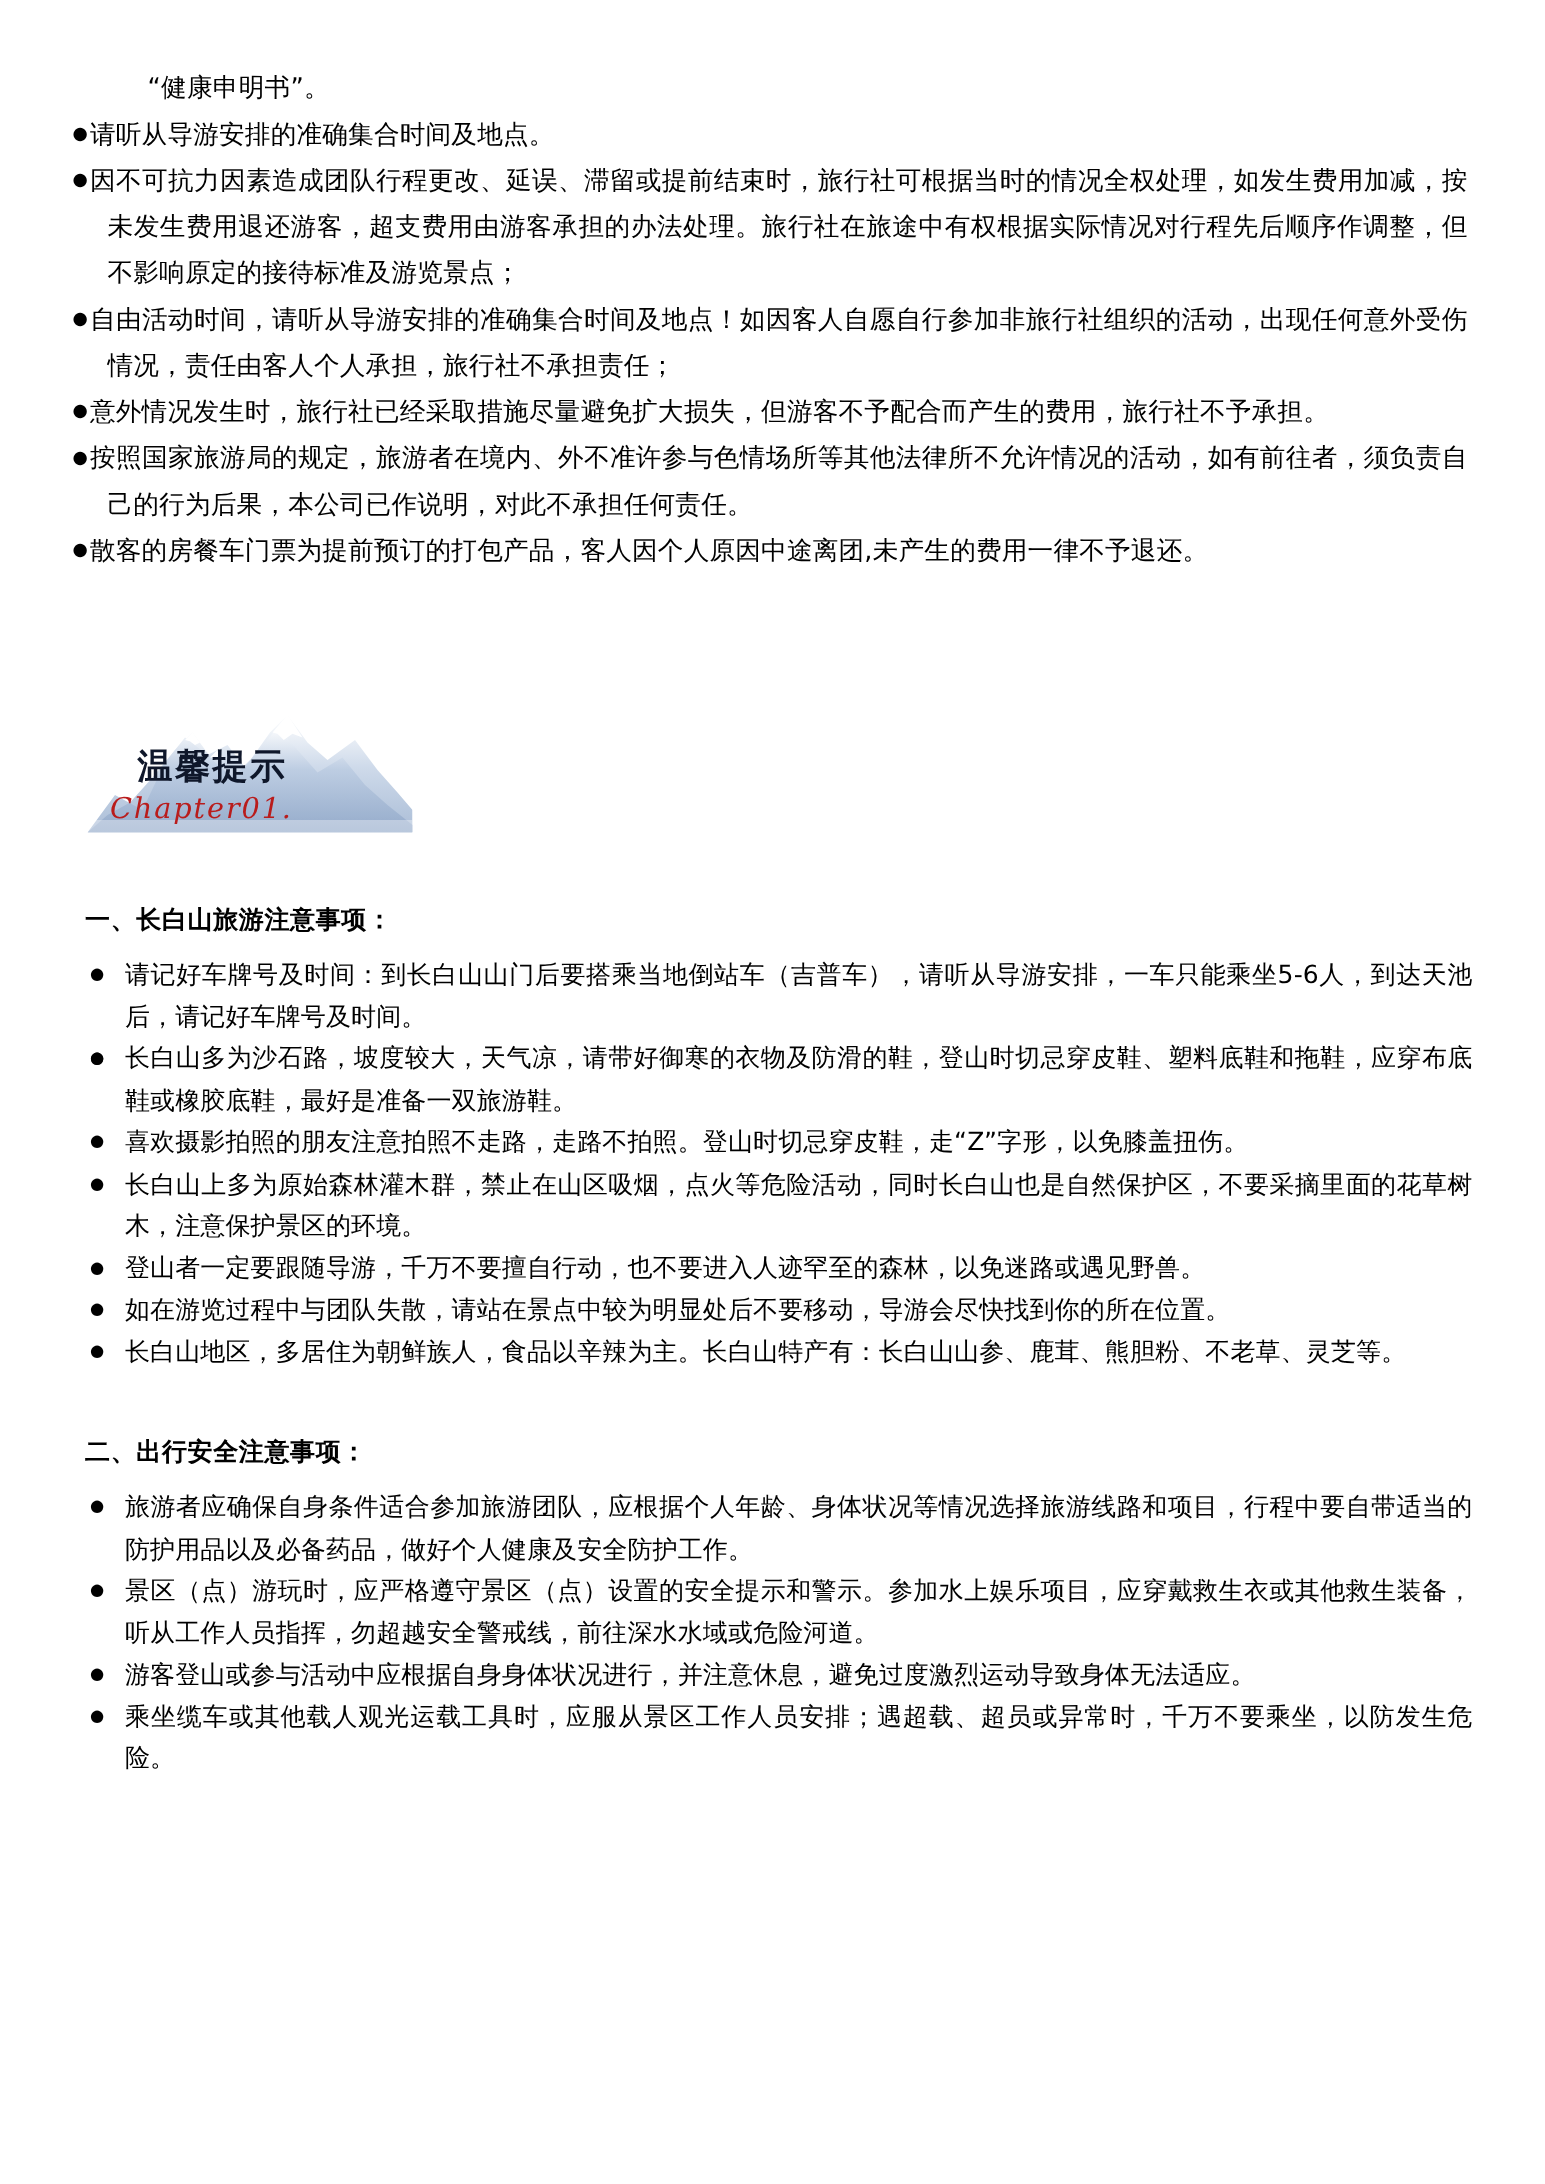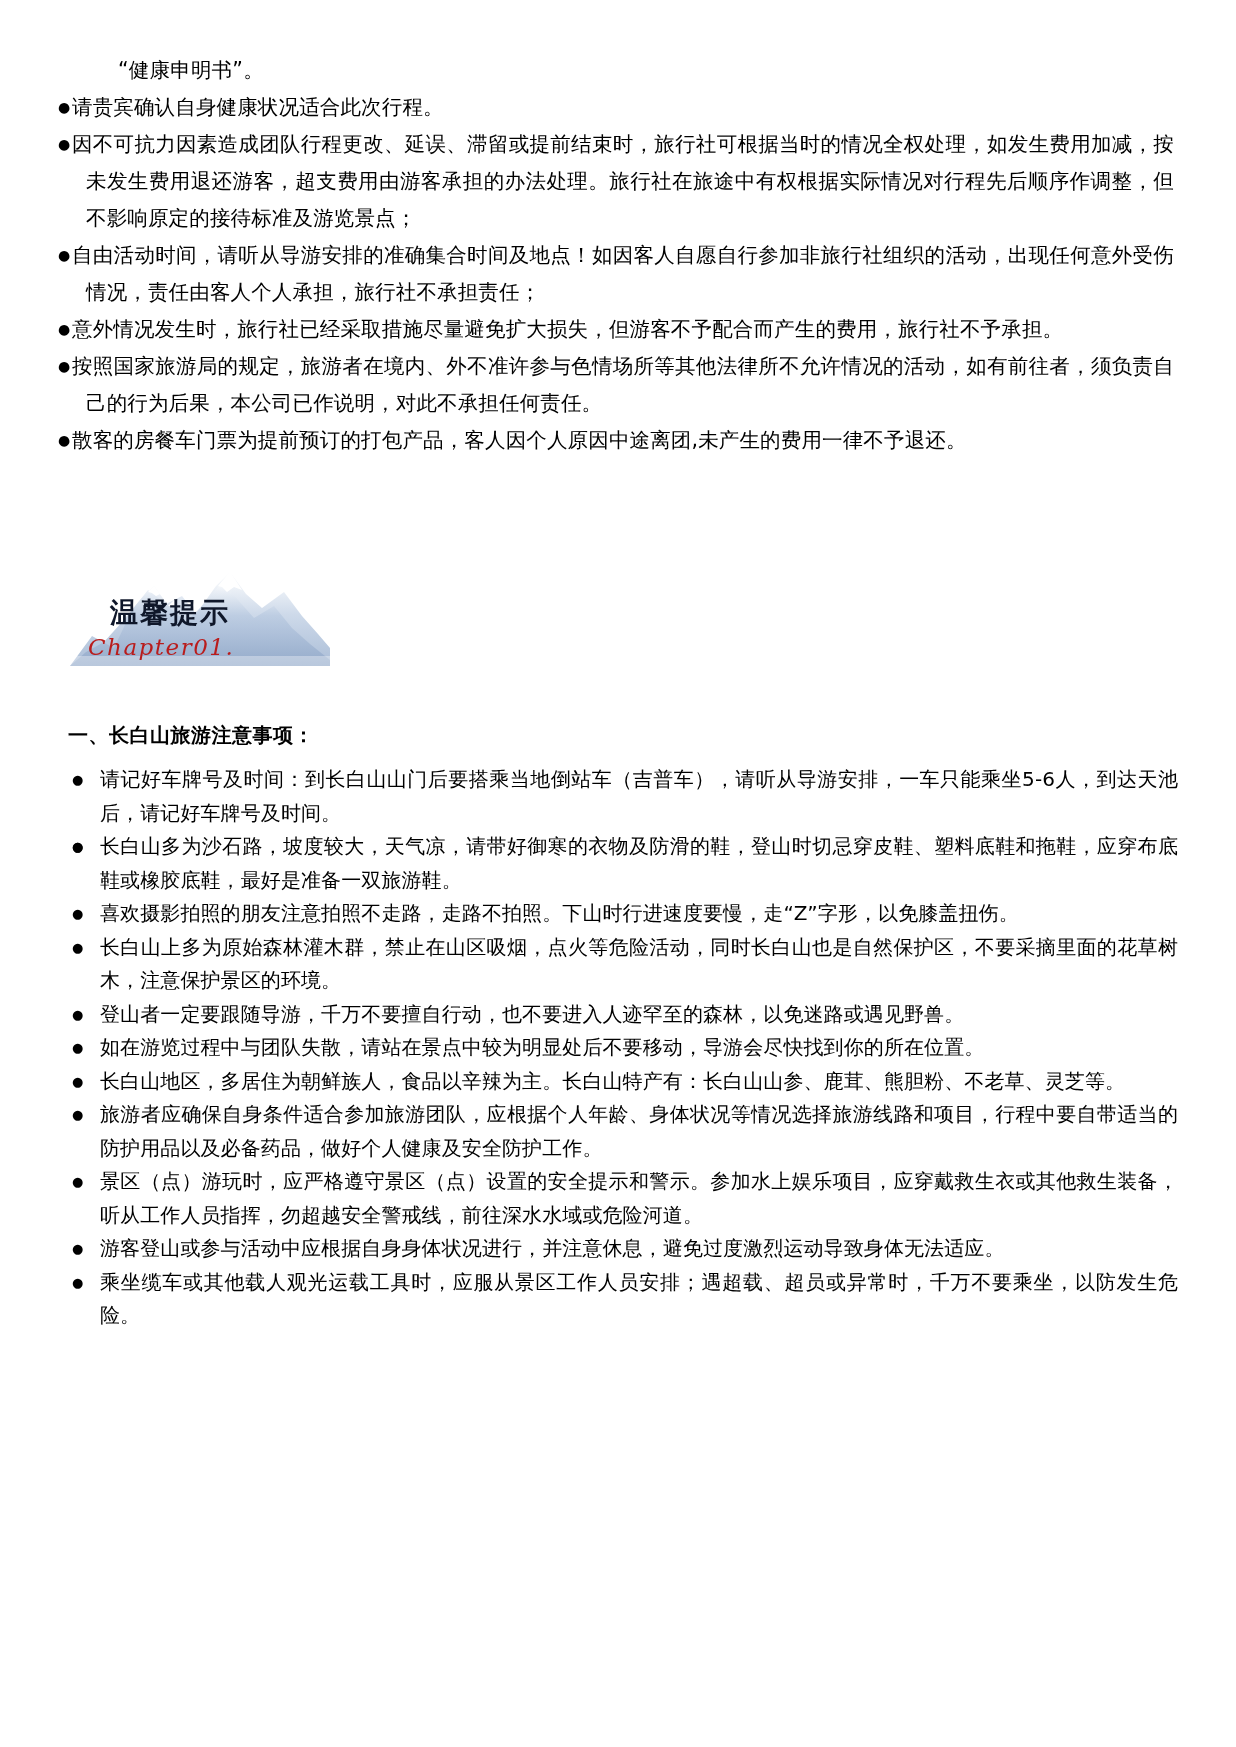--- a/index.html
+++ b/index.html
@@ -148,21 +148,21 @@
 <body>
 
 <div class="page">
 
   <div class="top-block">
     <div class="cont-line">“健康申明书”。</div>
 
     <ul class="dot-list">
       <li class="hang">
         <span class="blt">●</span>
-        <span>请贵宾确认自身健康状况适合此次行程。</span>
+        <span>请听从导游安排的准确集合时间及地点。</span>
       </li>
       <li class="hang">
         <span class="blt">●</span>
         <span>因不可抗力因素造成团队行程更改、延误、滞留或提前结束时，旅行社可根据当时的情况全权处理，如发生费用加减，按未发生费用退还游客，超支费用由游客承担的办法处理。旅行社在旅途中有权根据实际情况对行程先后顺序作调整，但不影响原定的接待标准及游览景点；</span>
       </li>
       <li class="hang">
         <span class="blt">●</span>
         <span>自由活动时间，请听从导游安排的准确集合时间及地点！如因客人自愿自行参加非旅行社组织的活动，出现任何意外受伤情况，责任由客人个人承担，旅行社不承担责任；</span>
       </li>
       <li class="hang">
@@ -220,40 +220,41 @@
       </li>
       <li>
         <span class="blt2">●</span>
       </li>
       <li>
         <span class="blt2">●</span>
         <span>长白山多为沙石路，坡度较大，天气凉，请带好御寒的衣物及防滑的鞋，登山时切忌穿皮鞋、塑料底鞋和拖鞋，应穿布底鞋或橡胶底鞋，最好是准备一双旅游鞋。</span>
       </li>
       <li>
         <span class="blt2">●</span>
-        <span>喜欢摄影拍照的朋友注意拍照不走路，走路不拍照。下山时行进速度要慢，走“Z”字形，以免膝盖扭伤。</span>
+        <span>喜欢摄影拍照的朋友注意拍照不走路，走路不拍照。登山时切忌穿皮鞋，走“Z”字形，以免膝盖扭伤。</span>
       </li>
       <li>
         <span class="blt2">●</span>
         <span>长白山上多为原始森林灌木群，禁止在山区吸烟，点火等危险活动，同时长白山也是自然保护区，不要采摘里面的花草树木，注意保护景区的环境。</span>
       </li>
       <li>
         <span class="blt2">●</span>
         <span>登山者一定要跟随导游，千万不要擅自行动，也不要进入人迹罕至的森林，以免迷路或遇见野兽。</span>
       </li>
       <li>
         <span class="blt2">●</span>
         <span>如在游览过程中与团队失散，请站在景点中较为明显处后不要移动，导游会尽快找到你的所在位置。</span>
       </li>
       <li>
         <span class="blt2">●</span>
         <span>长白山地区，多居住为朝鲜族人，食品以辛辣为主。长白山特产有：长白山山参、鹿茸、熊胆粉、不老草、灵芝等。</span>
       </li>
     </ul>
 
+    <div class="sec-title second">二、出行安全注意事项：</div>
 
     <ul class="bullet-list">
       <li>
         <span class="blt2">●</span>
         <span>旅游者应确保自身条件适合参加旅游团队，应根据个人年龄、身体状况等情况选择旅游线路和项目，行程中要自带适当的防护用品以及必备药品，做好个人健康及安全防护工作。</span>
       </li>
       <li>
         <span class="blt2">●</span>
         <span>景区（点）游玩时，应严格遵守景区（点）设置的安全提示和警示。参加水上娱乐项目，应穿戴救生衣或其他救生装备，听从工作人员指挥，勿超越安全警戒线，前往深水水域或危险河道。</span>
       </li>

